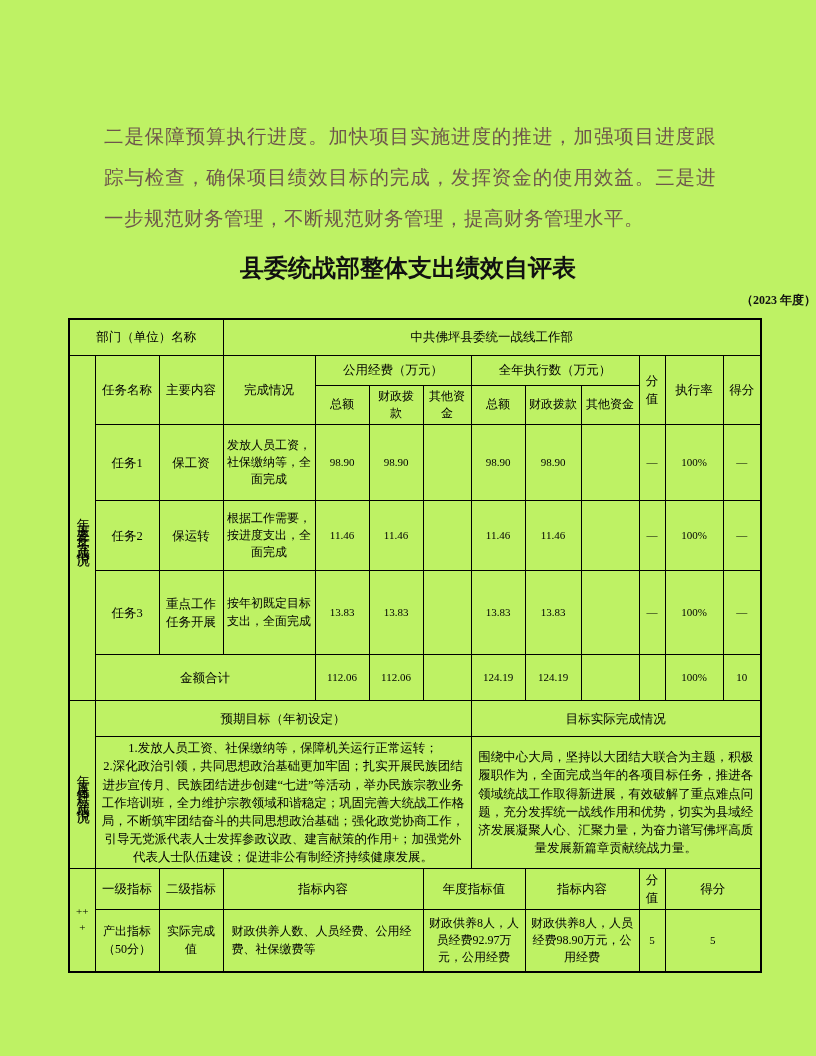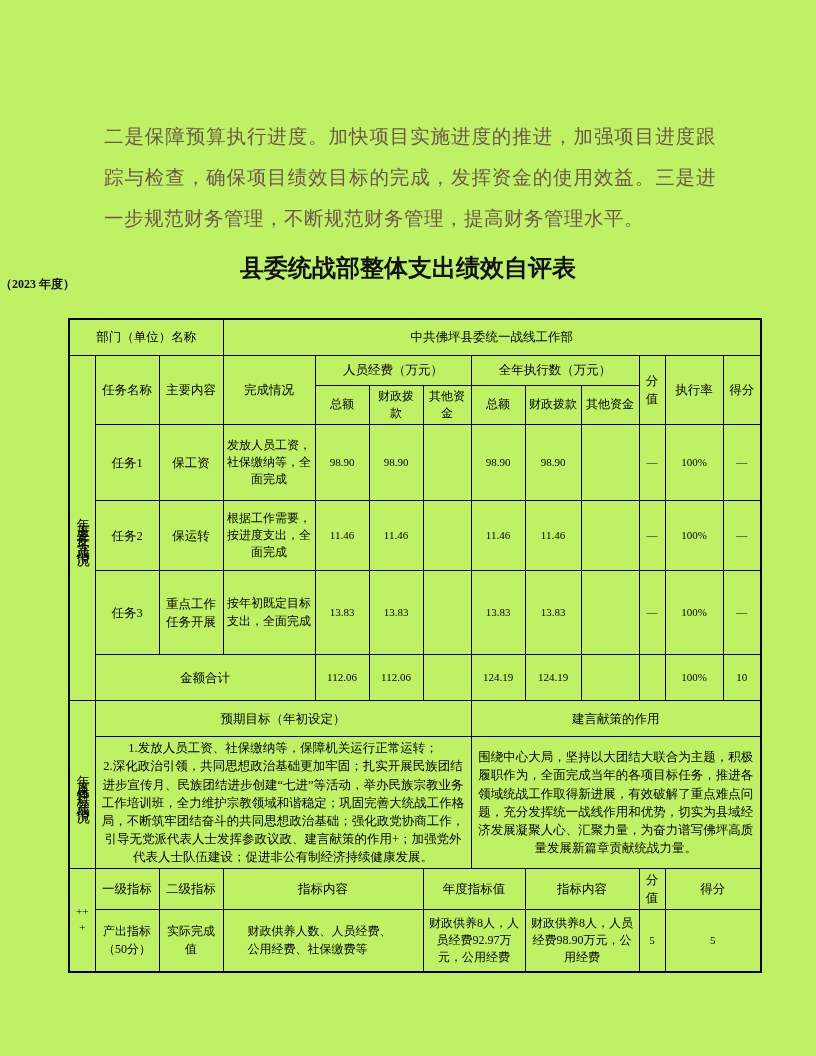--- a/index.html
+++ b/index.html
@@ -31,26 +31,27 @@
     width: 100%;
     text-align: center;
     font-family: "Liberation Sans", "DejaVu Sans", sans-serif;
     font-weight: bold;
     font-size: 24px;
     color: #111;
   }
   .doc-subtitle {
     position: absolute;
     left: 0;
-    top: 276px;
+    top: 292px;
     width: 100%;
-    text-align: left;
+    text-align: right;
     font-weight: bold;
     font-size: 12px;
     color: #111;
+    padding-left: 14px;
   }
   table.self-eval {
     position: absolute;
     left: 68px;
     top: 318px;
     width: 692px;
     border-collapse: collapse;
     table-layout: fixed;
     border: 2px solid #000;
     font-size: 12.5px;
@@ -123,21 +124,21 @@
         <tr style="height:36px">
       <td colspan="3" class="left-pad">部门（单位）名称</td>
       <td colspan="10" class="left-pad-sm">中共佛坪县委统一战线工作部</td>
     </tr>
 
     <tr style="height:30px">
       <td rowspan="6" class="v-label">年度主要任务完成情况</td>
       <td rowspan="2">任务名称</td>
       <td rowspan="2">主要内容</td>
       <td rowspan="2">完成情况</td>
-      <td colspan="3">人员经费（万元）</td>
+      <td colspan="3">公用经费（万元）</td>
       <td colspan="3">全年执行数（万元）</td>
       <td rowspan="2">分值</td>
       <td rowspan="2">执行率</td>
       <td rowspan="2">得分</td>
     </tr>
 
     <tr style="height:34px" class="small-cell">
       <td class="small-cell">总额</td>
       <td class="small-cell">财政拨款</td>
       <td class="small-cell">其他资金</td>
@@ -200,21 +201,21 @@
       <td class="num">124.19</td>
       <td class="num"></td>
       <td class="num"></td>
       <td class="num">100%</td>
       <td class="num">10</td>
     </tr>
 
     <tr style="height:36px">
       <td rowspan="2" class="v-label">年度总体目标完成情况</td>
       <td colspan="6">预期目标（年初设定）</td>
-      <td colspan="6">建言献策的作用</td>
+      <td colspan="6">目标实际完成情况</td>
     </tr>
     <tr style="height:124px">
       <td colspan="6" class="just">1.发放人员工资、社保缴纳等，保障机关运行正常运转；
 2.深化政治引领，共同思想政治基础更加牢固；扎实开展民族团结进步宣传月、民族团结进步创建“七进”等活动，举办民族宗教业务工作培训班，全力维护宗教领域和谐稳定；巩固完善大统战工作格局，不断筑牢团结奋斗的共同思想政治基础；强化政党协商工作，引导无党派代表人士发挥参政议政、建言献策的作用+；加强党外代表人士队伍建设；促进非公有制经济持续健康发展。</td>
       <td colspan="6" class="just">围绕中心大局，坚持以大团结大联合为主题，积极履职作为，全面完成当年的各项目标任务，推进各领域统战工作取得新进展，有效破解了重点难点问题，充分发挥统一战线作用和优势，切实为县域经济发展凝聚人心、汇聚力量，为奋力谱写佛坪高质量发展新篇章贡献统战力量。</td>
     </tr>
 
     <tr style="height:32px">
       <td rowspan="2" class="marks">++
 +</td>
@@ -222,21 +223,21 @@
       <td>二级指标</td>
       <td colspan="3">指标内容</td>
       <td colspan="2">年度指标值</td>
       <td colspan="2">指标内容</td>
       <td>分值</td>
       <td colspan="2">得分</td>
     </tr>
     <tr style="height:62px">
       <td class="small-cell">产出指标（50分）</td>
       <td class="small-cell">实际完成值</td>
-      <td colspan="3" class="small-cell" style="text-align:left;padding:4px 24px;">财政供养人数、人员经费、公用经费、社保缴费等</td>
+      <td colspan="3" class="small-cell" style="text-align:left;padding:4px 8px;">财政供养人数、人员经费、公用经费、社保缴费等</td>
       <td colspan="2" class="small-cell">财政供养8人，人员经费92.97万元，公用经费</td>
       <td colspan="2" class="small-cell">财政供养8人，人员经费98.90万元，公用经费</td>
       <td class="num">5</td>
       <td colspan="2" class="num">5</td>
     </tr>
   </tbody>
     </table>
 
 </div>
 

